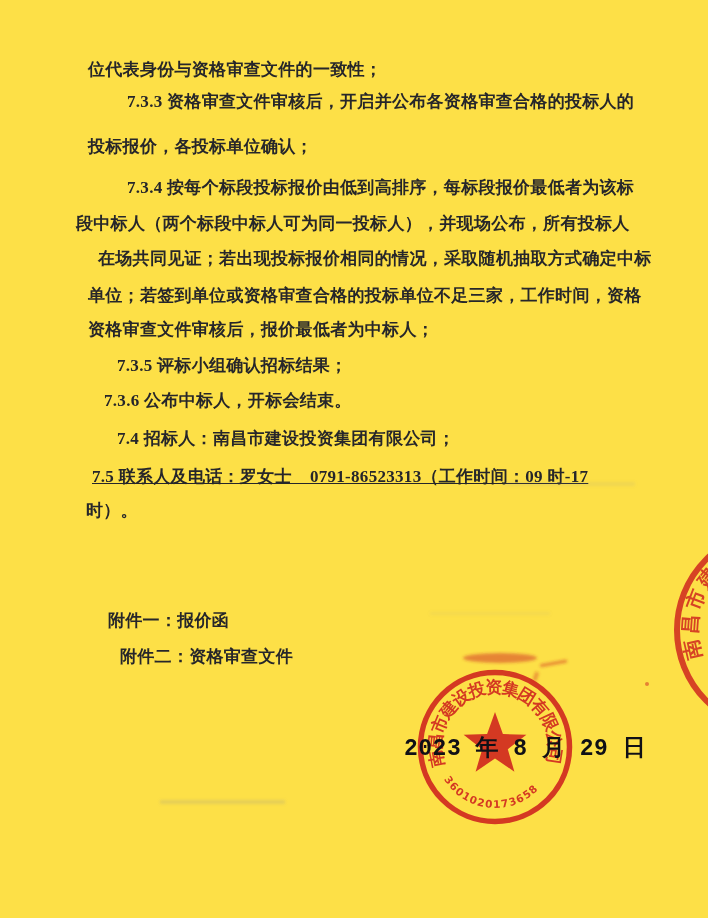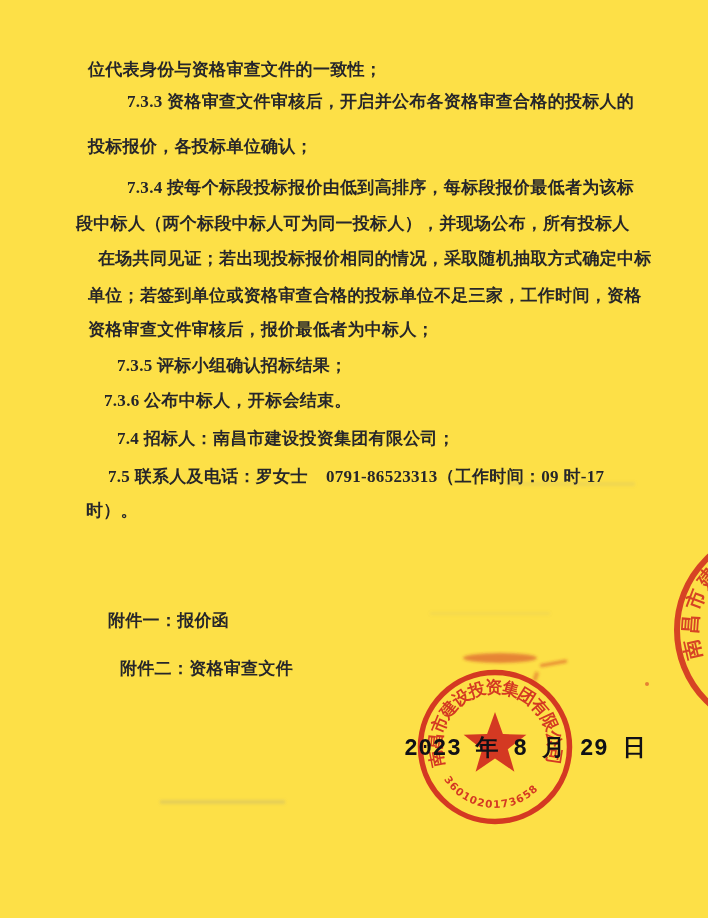--- a/index.html
+++ b/index.html
@@ -57,24 +57,24 @@
       <div class="line" style="left: 127px; top: 92px;">7.3.3 资格审查文件审核后，开启并公布各资格审查合格的投标人的</div>
       <div class="line" style="left: 88px; top: 137px;">投标报价，各投标单位确认；</div>
       <div class="line" style="left: 127px; top: 178px;">7.3.4 按每个标段投标报价由低到高排序，每标段报价最低者为该标</div>
       <div class="line" style="left: 76px; top: 214px;">段中标人（两个标段中标人可为同一投标人），并现场公布，所有投标人</div>
       <div class="line" style="left: 88px; top: 249px; margin-left: 10px;">在场共同见证；若出现投标报价相同的情况，采取随机抽取方式确定中标</div>
       <div class="line" style="left: 88px; top: 286px;">单位；若签到单位或资格审查合格的投标单位不足三家，工作时间，资格</div>
       <div class="line" style="left: 88px; top: 320px;">资格审查文件审核后，报价最低者为中标人；</div>
       <div class="line" style="left: 117px; top: 356px;">7.3.5 评标小组确认招标结果；</div>
       <div class="line" style="left: 104px; top: 391px;">7.3.6 公布中标人，开标会结束。</div>
       <div class="line" style="left: 109px; top: 429px; margin-left: 8px;">7.4 招标人：南昌市建设投资集团有限公司；</div>
-      <div class="line" style="left: 108px; top: 467px;">7.5 联系人及电话：罗女士    0791-86523313（工作时间：09 时-17</div>
+      <div class="line" style="left: 92px; top: 467px; text-decoration: underline;">7.5 联系人及电话：罗女士    0791-86523313（工作时间：09 时-17</div>
       <div class="line" style="left: 86px; top: 501px;">时）。</div>
       <div class="line" style="left: 108px; top: 611px;">附件一：报价函</div>
-      <div class="line" style="left: 120px; top: 647px; margin-top: 12px;">附件二：资格审查文件</div>
+      <div class="line" style="left: 120px; top: 647px;">附件二：资格审查文件</div>
     </div>
 
   <svg class="overlay" viewBox="0 0 708 918">
     <defs>
       <filter id="blur1" x="-50%" y="-50%" width="200%" height="200%">
         <feGaussianBlur stdDeviation="1.6"></feGaussianBlur>
       </filter>
       <path id="arcCompany" d="M444.3 765.5 A54 54 0 1 1 545.7 765.5" fill="none"></path>
       <path id="arcNumber" d="M443.9 779.4 A60 60 0 0 0 546.1 779.4" fill="none"></path>
       <path id="arcEdge" d="M701.8 657.4 A80 80 0 1 1 852.2 657.4" fill="none"></path>

